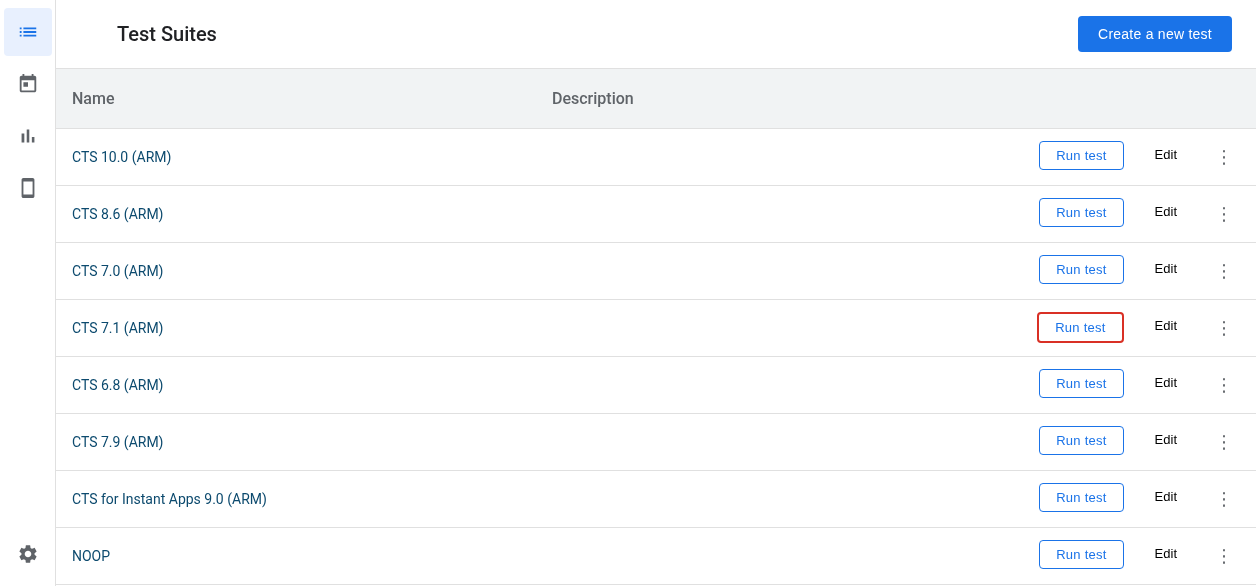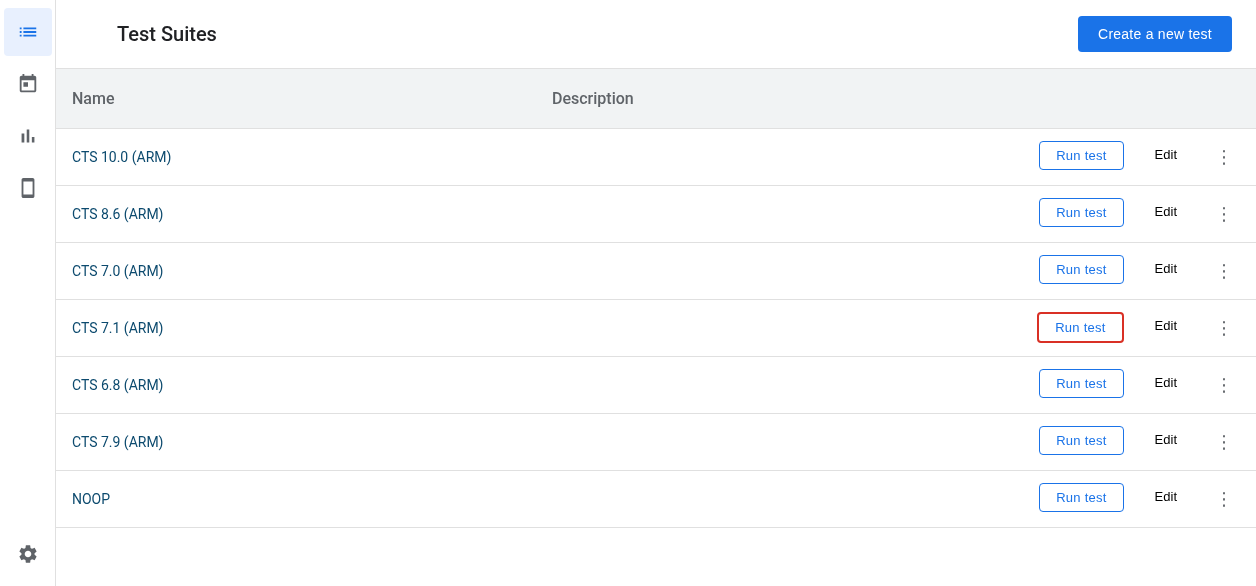--- a/index.html
+++ b/index.html
@@ -252,20 +252,31 @@
             <td></td>
             <td>
               <div class="actions-cell">
                 <button class="run-test-btn">Run test</button>
                 <button class="edit-btn">Edit</button>
                 <button class="more-btn">⋮</button>
               </div>
             </td>
           </tr>
           <tr>
+            <td><span class="row-name">CTS for Instant Apps 9.0 (ARM)</span></td>
+            <td></td>
+            <td>
+              <div class="actions-cell">
+                <button class="run-test-btn">Run test</button>
+                <button class="edit-btn">Edit</button>
+                <button class="more-btn">⋮</button>
+              </div>
+            </td>
+          </tr>
+          <tr>
             <td><span class="row-name">NOOP</span></td>
             <td></td>
             <td>
               <div class="actions-cell">
                 <button class="run-test-btn">Run test</button>
                 <button class="edit-btn">Edit</button>
                 <button class="more-btn">⋮</button>
               </div>
             </td>
           </tr>

